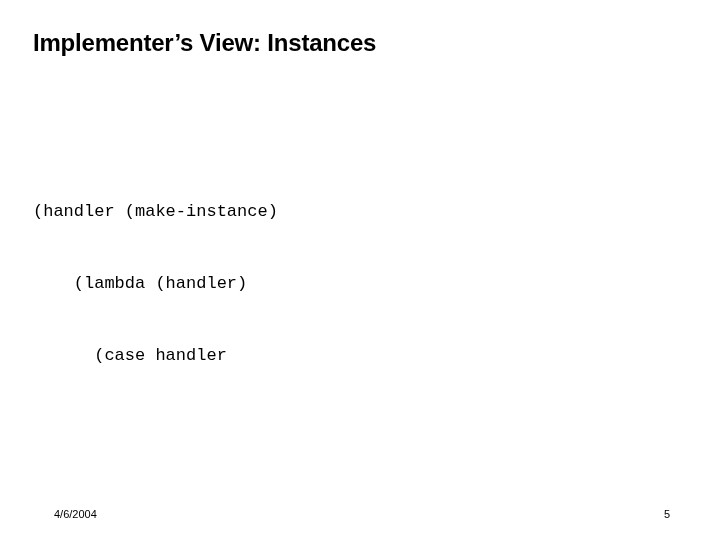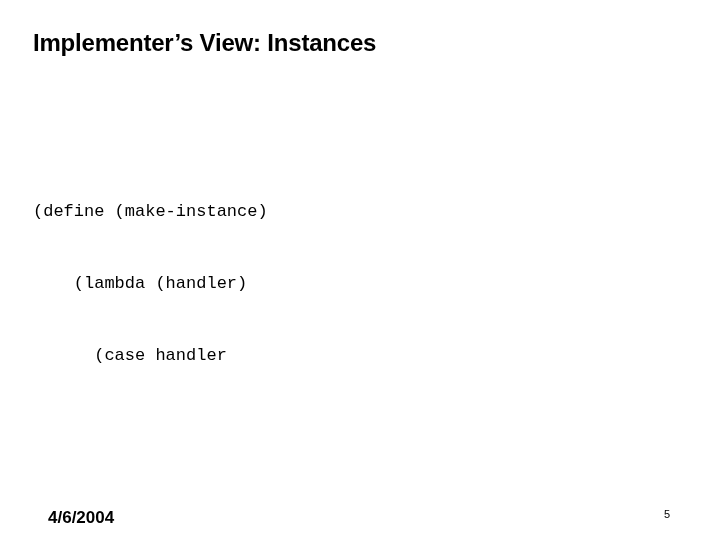--- a/index.html
+++ b/index.html
@@ -52,27 +52,26 @@
     font: inherit;
     white-space: pre;
   }
   .code-line {
     display: block;
     height: 24px;
     white-space: pre;
   }
   .footer-date {
     position: absolute;
-    left: 48px;
+    left: 54px;
     top: 508px;
     font-family: "Liberation Sans", sans-serif;
-    font-size: 17px;
+    font-size: 11px;
     color: #000000;
     white-space: pre;
-    font-weight: bold;
   }
   .footer-page {
     position: absolute;
     left: 600px;
     top: 508px;
     width: 70px;
     text-align: right;
     font-family: "Liberation Sans", sans-serif;
     font-size: 11px;
     color: #000000;
@@ -82,21 +81,21 @@
 </head>
 <body>
 
 <div class="slide">
 
   <div class="slide-title">Implementer’s View: Instances</div>
 
   <div class="code-body">
 
     <div class="code-block">
-      <span class="code-line">(define (make-instance)</span>
+      <span class="code-line">(handler (make-instance)</span>
       <span class="code-line">    (lambda (handler)</span>
       <span class="code-line">      (case handler</span>
       
       
       
     </div>
 
     
     
 

